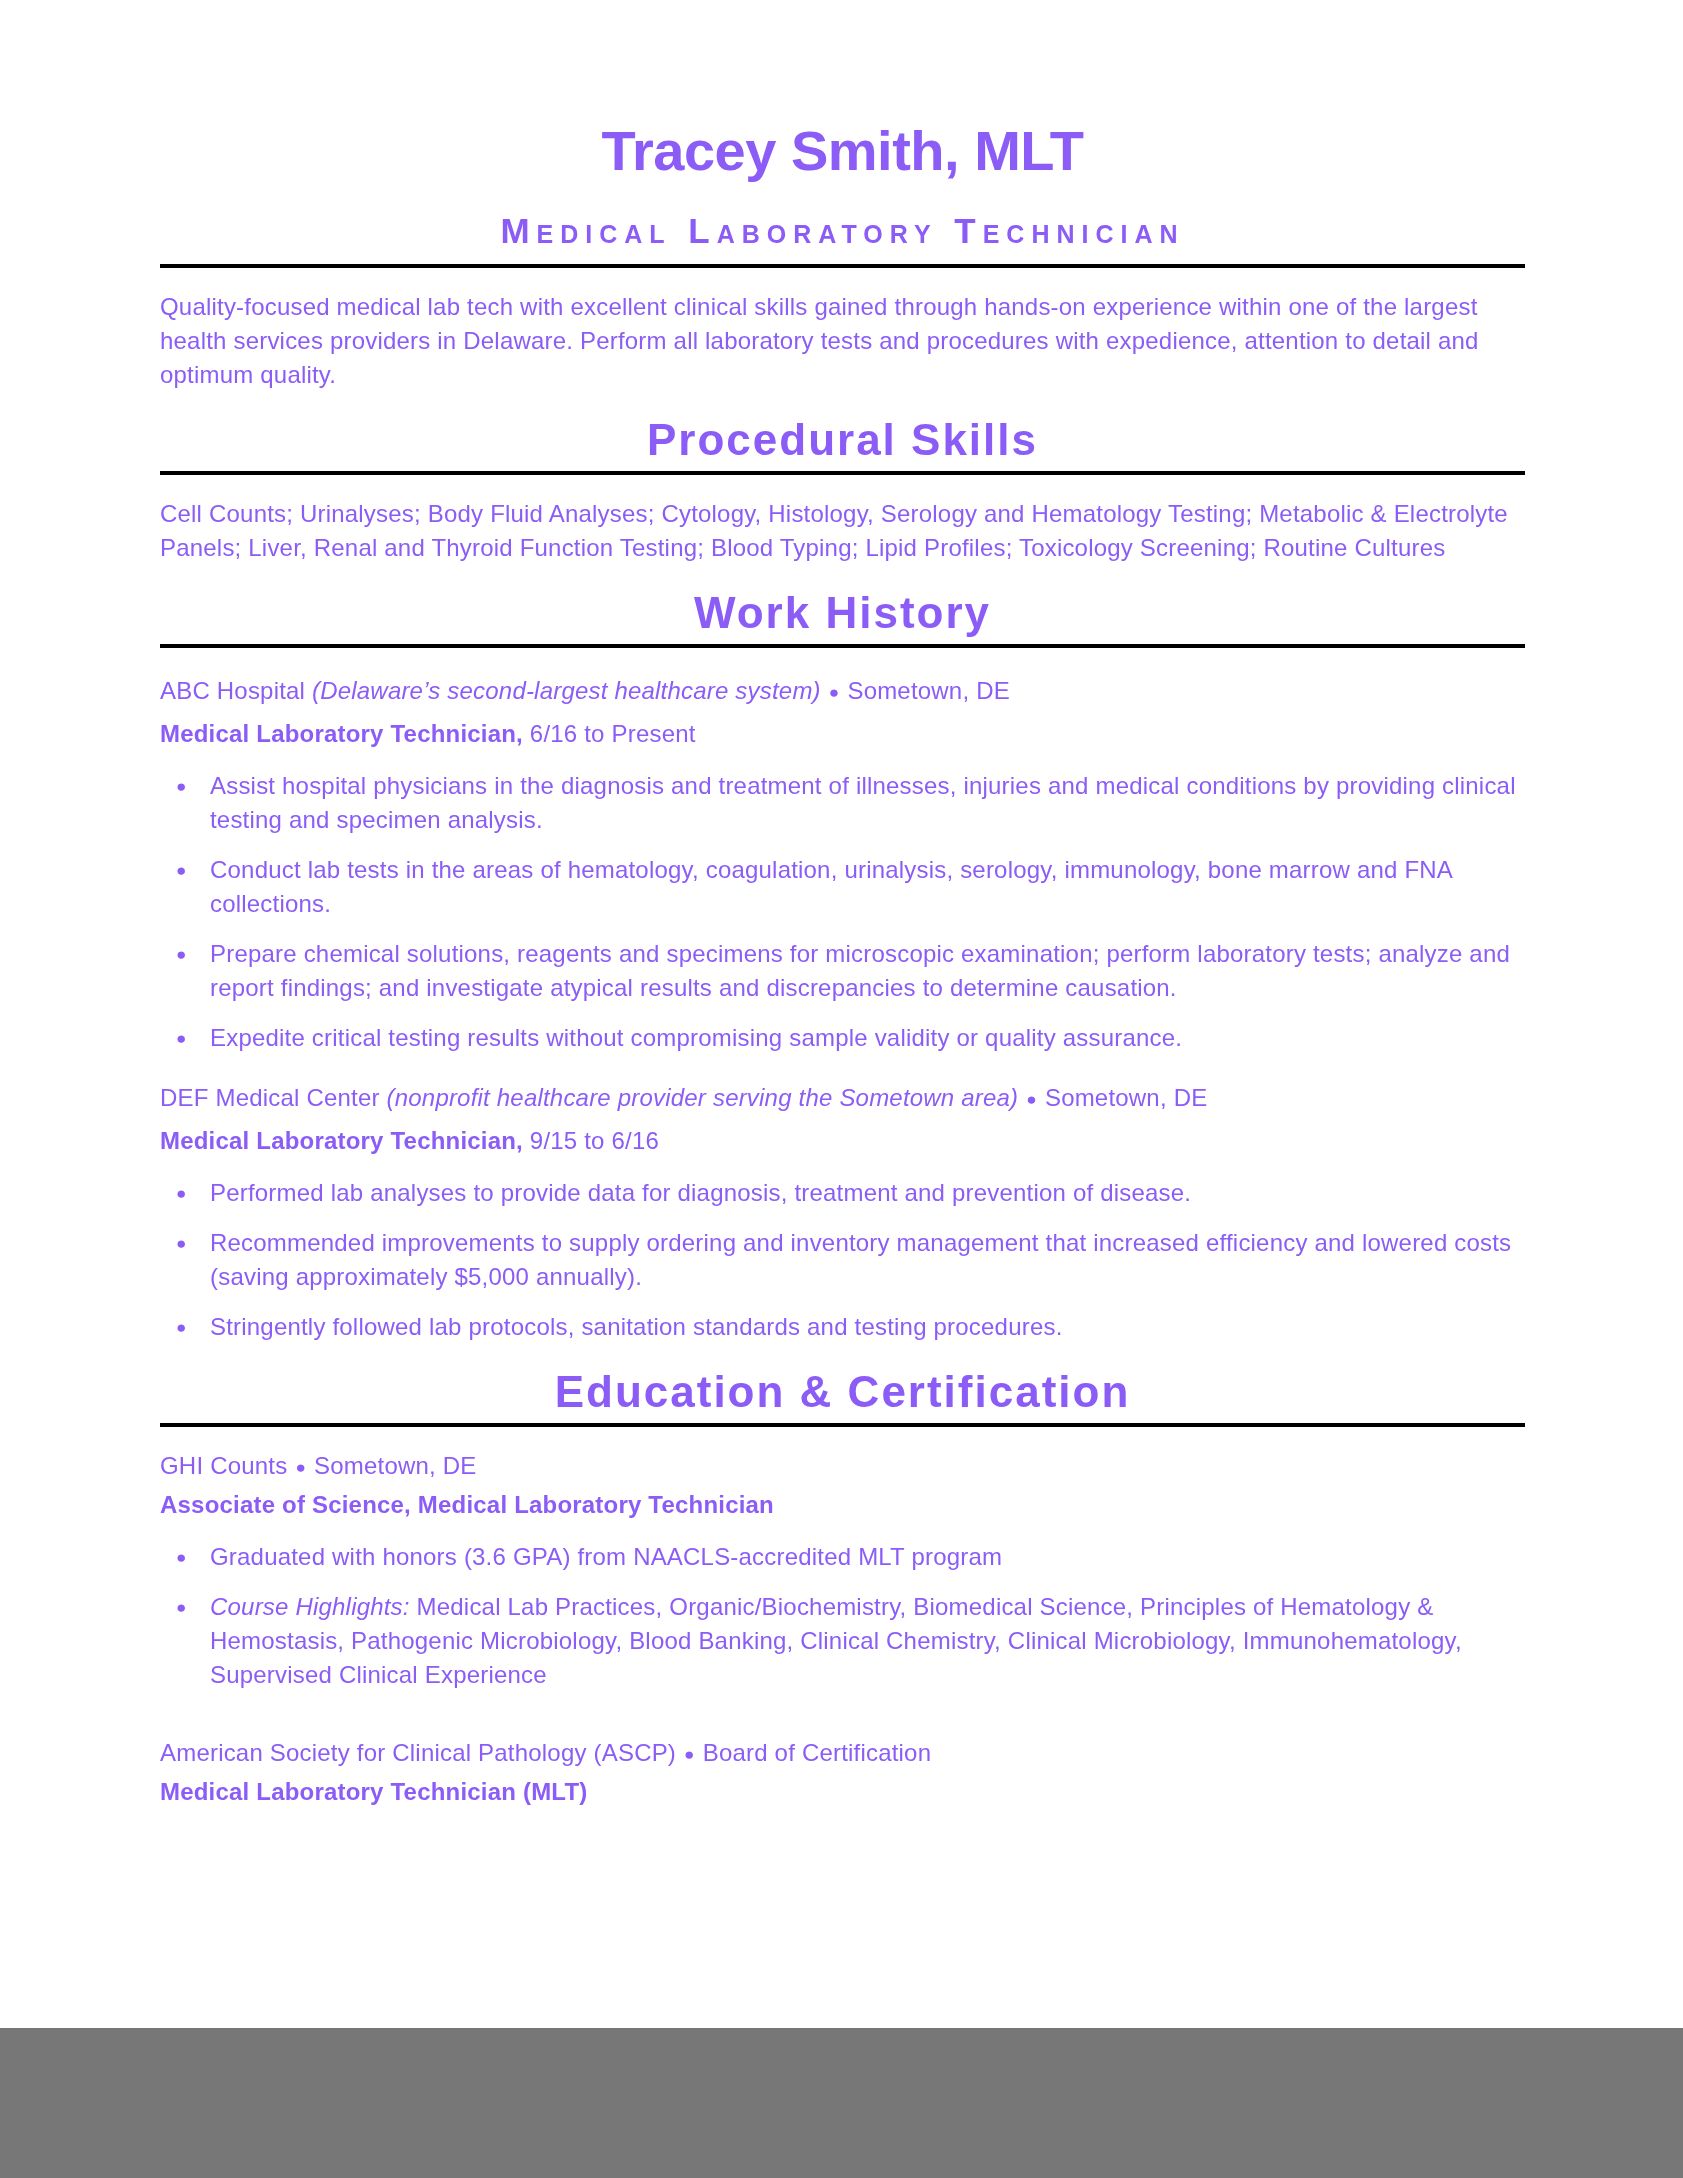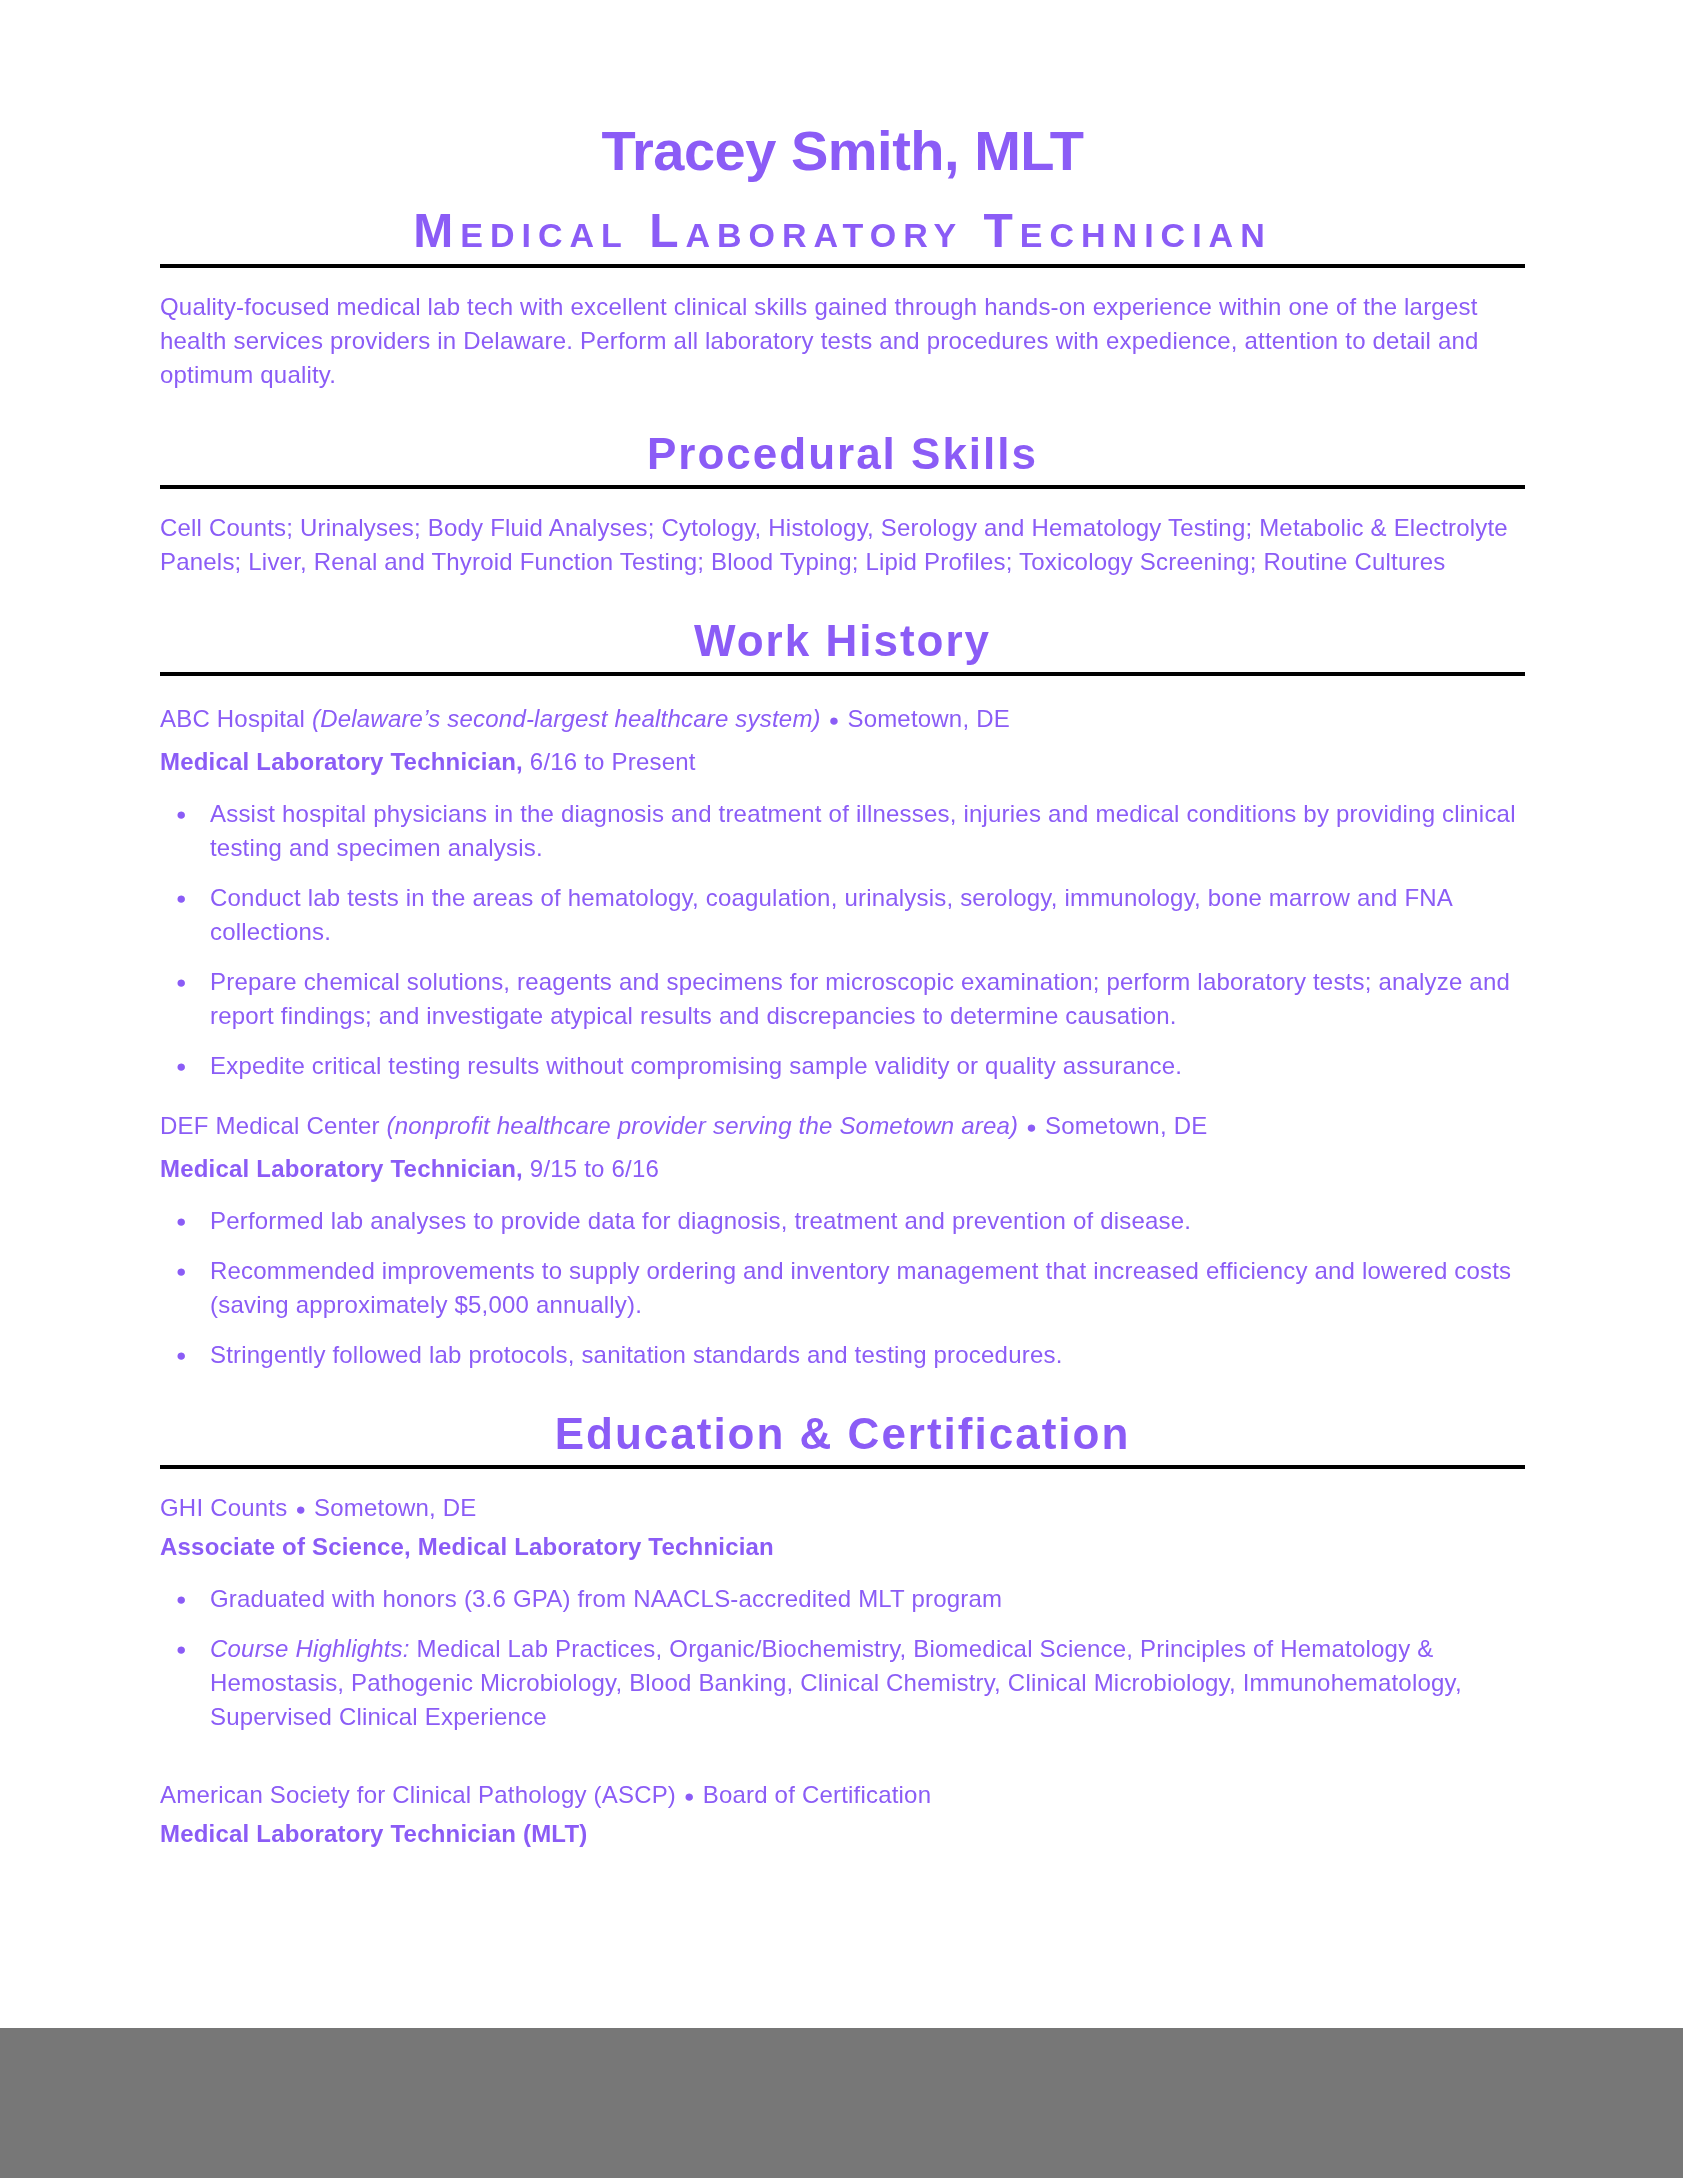--- a/index.html
+++ b/index.html
@@ -38,28 +38,28 @@
     padding:0 8px;
     vertical-align:1px;
   }
   .rule-block {
     border-bottom:4px solid #000;
     padding-bottom:8px;
   }
   .doc-title-block { margin-top:26px; }
   .doc-title {
     margin:0;
-    font-size:48px;
+    font-size:35px;
     line-height:50px;
     font-weight:700;
     text-align:center;
     font-variant:small-caps;
     letter-spacing:7px;
   }
-  .section-heading-block { margin-top:38px; }
+  .section-heading-block { margin-top:24px; }
   .section-heading {
     margin:0;
     font-size:44px;
     line-height:47px;
     font-weight:700;
     text-align:center;
     letter-spacing:2px;
   }
   .para { margin:22px 0 0 0; }
   .company-line { margin-top:26px; }

